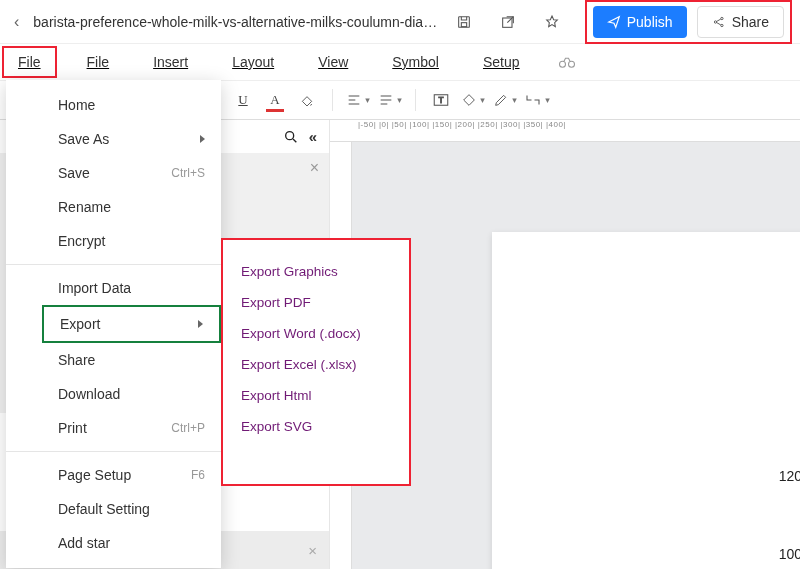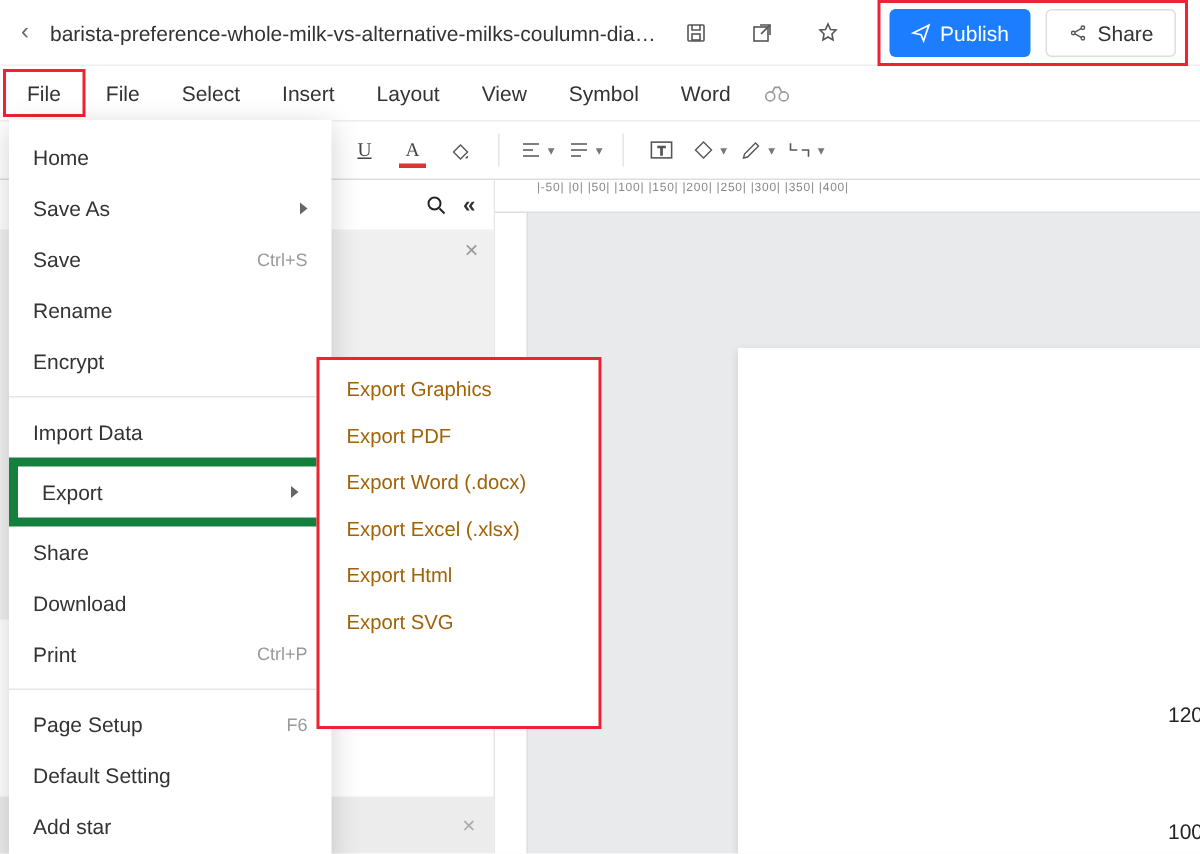--- a/index.html
+++ b/index.html
@@ -5,21 +5,21 @@
   * { box-sizing: border-box; margin: 0; padding: 0; font-family: -apple-system, BlinkMacSystemFont, "Segoe UI", Arial, sans-serif; }
   html, body { width: 800px; height: 569px; overflow: hidden; background: #fff; }
   .topbar { display: flex; align-items: center; height: 44px; border-bottom: 1px solid #eee; padding: 0 8px; gap: 4px; }
   .back { font-size: 16px; color: #666; padding: 4px 6px; cursor: pointer; }
   .doc-title { flex: 1; min-width: 0; font-size: 14px; color: #333; white-space: nowrap; overflow: hidden; text-overflow: ellipsis; padding: 0 4px; }
   .top-icons { display: flex; align-items: center; gap: 18px; color: #555; font-size: 16px; padding-right: 4px; }
   .right-buttons { display: flex; align-items: center; gap: 10px; border: 2px solid #e23; padding: 4px 6px; margin-left: 12px; }
   .btn { display: inline-flex; align-items: center; gap: 6px; height: 32px; padding: 0 14px; border-radius: 4px; font-size: 14px; cursor: pointer; }
   .btn-primary { background: #1c7dff; color: #fff; }
   .btn-outline { background: #fff; color: #333; border: 1px solid #ddd; }
-  .menubar { display: flex; align-items: center; height: 36px; padding: 0 2px; gap: 0; }
+  .menubar { display: flex; align-items: center; height: 36px; padding: 0 2px; gap: 16px; text-decoration: underline; }
   .menubar .menu { padding: 6px 14px; font-size: 14px; color: #333; cursor: pointer; }
   .menubar .menu.active { border: 2px solid #e23; }
   .menubar .spy { margin-left: 2px; color: #888; font-size: 16px; padding: 4px 6px; }
   .formatbar { display: flex; align-items: center; height: 40px; border-top: 1px solid #eee; border-bottom: 1px solid #ddd; padding: 0 8px; gap: 6px; font-size: 13px; color: #444; }
   .formatbar .sep { width: 1px; height: 22px; background: #e5e5e5; margin: 0 6px; }
   .ff-font { display: inline-flex; align-items: center; border: 1px solid #ccc; height: 24px; padding: 0 8px; border-radius: 3px; min-width: 60px; }
   .ff-size { display: inline-flex; align-items: center; border: 1px solid #ccc; height: 24px; padding: 0 6px; border-radius: 3px; }
   .ff-size .val { padding: 0 6px; }
   .ff-icon { width: 26px; height: 26px; display: inline-flex; align-items: center; justify-content: center; color: #444; cursor: pointer; }
   .color-stripe { position: relative; }
@@ -32,25 +32,25 @@
   .panel-close { position: absolute; right: 10px; top: 6px; color: #999; font-size: 16px; cursor: pointer; }
   .charticon { width: 30px; height: 30px; border-radius: 50%; display: inline-block; margin: 40px 8px 0 0; background: conic-gradient(#3b6fd6 0 120deg, #5a8ee6 120deg 200deg, #9cbdf2 200deg 360deg); }
   .accordion { position: absolute; left: 0; right: 0; bottom: 0; height: 38px; display: flex; align-items: center; padding: 0 12px; background: #ececec; color: #555; font-size: 13px; justify-content: space-between; }
   .accordion .ax { color: #aaa; font-size: 15px; }
   .ruler-h { position: absolute; left: 330px; right: 0; top: 0; height: 22px; background: #fff; border-bottom: 1px solid #ddd; font-size: 8px; color: #888; overflow: hidden; white-space: nowrap; letter-spacing: 0.5px; padding-left: 28px; }
   .ruler-v { position: absolute; left: 330px; top: 22px; bottom: 0; width: 22px; background: #fff; border-right: 1px solid #ddd; }
   .canvas { position: absolute; left: 352px; right: 0; top: 22px; bottom: 0; background: #e9eaec; }
   .page { position: absolute; left: 140px; top: 90px; width: 420px; height: 600px; background: #fff; box-shadow: 0 2px 6px rgba(0,0,0,0.12); }
   .axis-tick { position: absolute; right: 110px; font-size: 14px; color: #222; text-align: right; }
   .file-menu { position: absolute; left: 6px; top: 80px; width: 215px; background: #fff; box-shadow: 0 4px 18px rgba(0,0,0,0.18); font-size: 14px; color: #333; padding: 8px 0; z-index: 50; }
-  .file-menu .item { display: flex; align-items: center; justify-content: space-between; padding: 9px 16px; cursor: pointer; }
-  .file-menu .item.highlight { border: 6px solid #15803d; align-items: center; }
+  .file-menu .item { display: flex; align-items: center; justify-content: space-between; padding: 9px 16px; cursor: pointer; margin-left: 36px; }
+  .file-menu .item.highlight { border: 2px solid #15803d; align-items: center; }
   .file-menu .short { color: #999; font-size: 12px; }
   .file-menu hr { border: none; border-top: 1px solid #e5e5e5; margin: 6px 0; }
-  .submenu { position: absolute; left: 211px; top: 80px; width: 190px; height: 248px; background: #fff; border: 2px solid #e23; font-size: 13.5px; color: #a16207; padding: 4px 0; z-index: 50; }
+  .submenu { position: absolute; left: 221px; top: 80px; width: 190px; height: 248px; background: #fff; border: 2px solid #e23; font-size: 13.5px; color: #701a75; padding: 16px 0; z-index: 50; }
   .submenu .sitem { padding: 8px 18px; cursor: pointer; }
   .submenu-wrapper { position: absolute; top: 158px; }
   .caret { width: 0; height: 0; border-top: 4px solid transparent; border-bottom: 4px solid transparent; border-left: 5px solid #666; }
   .dd { font-size: 9px; color: #777; margin-left: 3px; }
   svg { display: block; }
 </style>
 </head>
 <body>
 
 <div class="topbar">
@@ -92,26 +92,25 @@
           <path d="M8 11l7-4M8 13l7 4"></path>
         </svg>
       <span>Share</span>
     </div>
   </div>
 </div>
 
 <div class="menubar">
   <div class="menu active">File</div>
   <div class="menu">File</div>
-  <div class="menu">Select</div>
   <div class="menu">Insert</div>
   <div class="menu">Layout</div>
   <div class="menu">View</div>
   <div class="menu">Symbol</div>
-  <div class="menu">Word</div>
+  <div class="menu">Setup</div>
   <span class="spy">
     <svg width="18" height="14" viewBox="0 0 24 18" fill="none" stroke="#999" stroke-width="1.4">
         <circle cx="6" cy="12" r="4"></circle>
         <circle cx="18" cy="12" r="4"></circle>
         <path d="M8 8l2-4h4l2 4"></path>
       </svg>
   </span>
 </div>
 
 <div class="formatbar">

